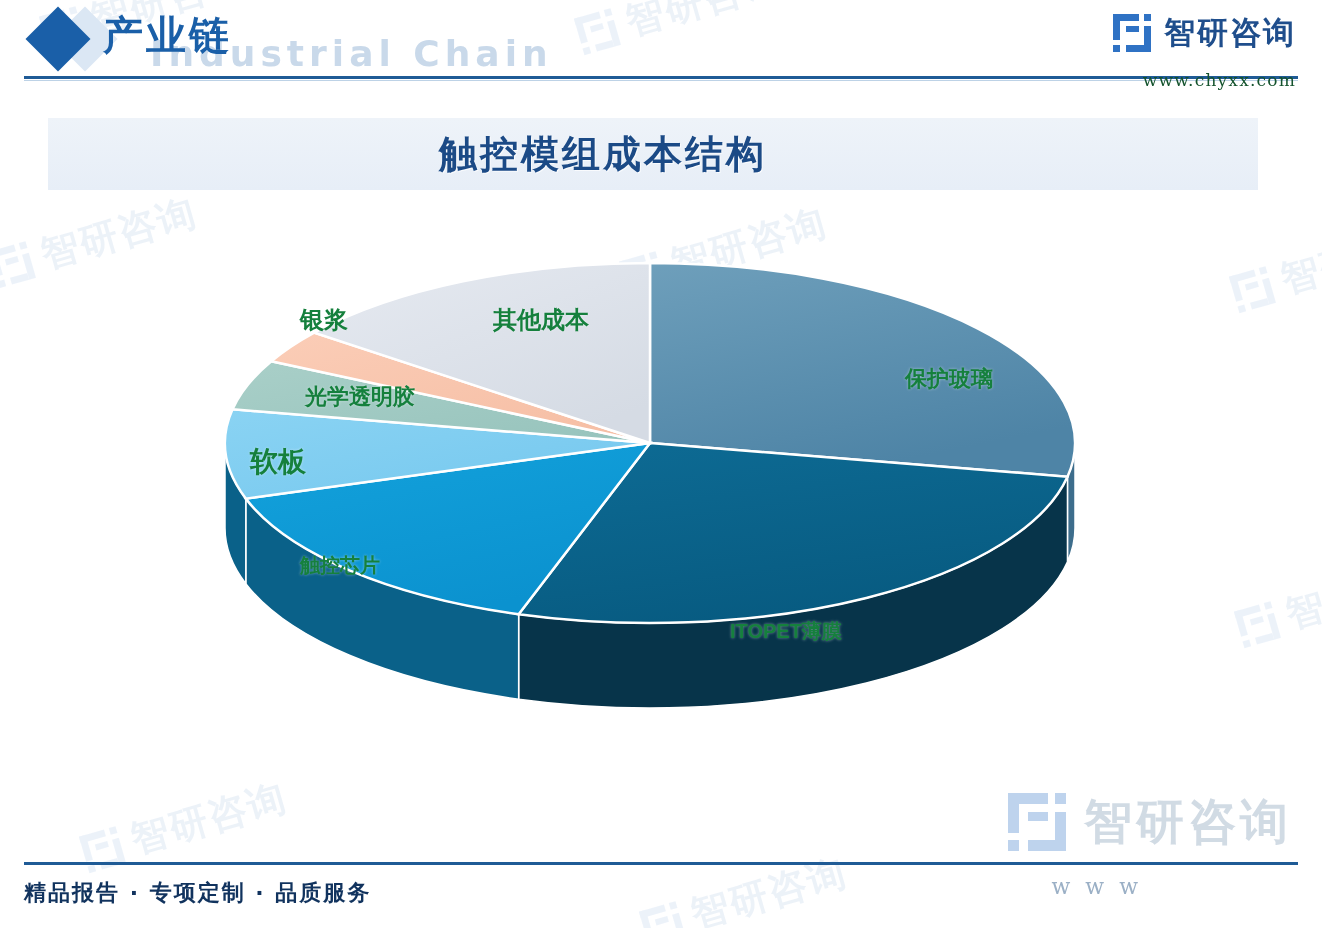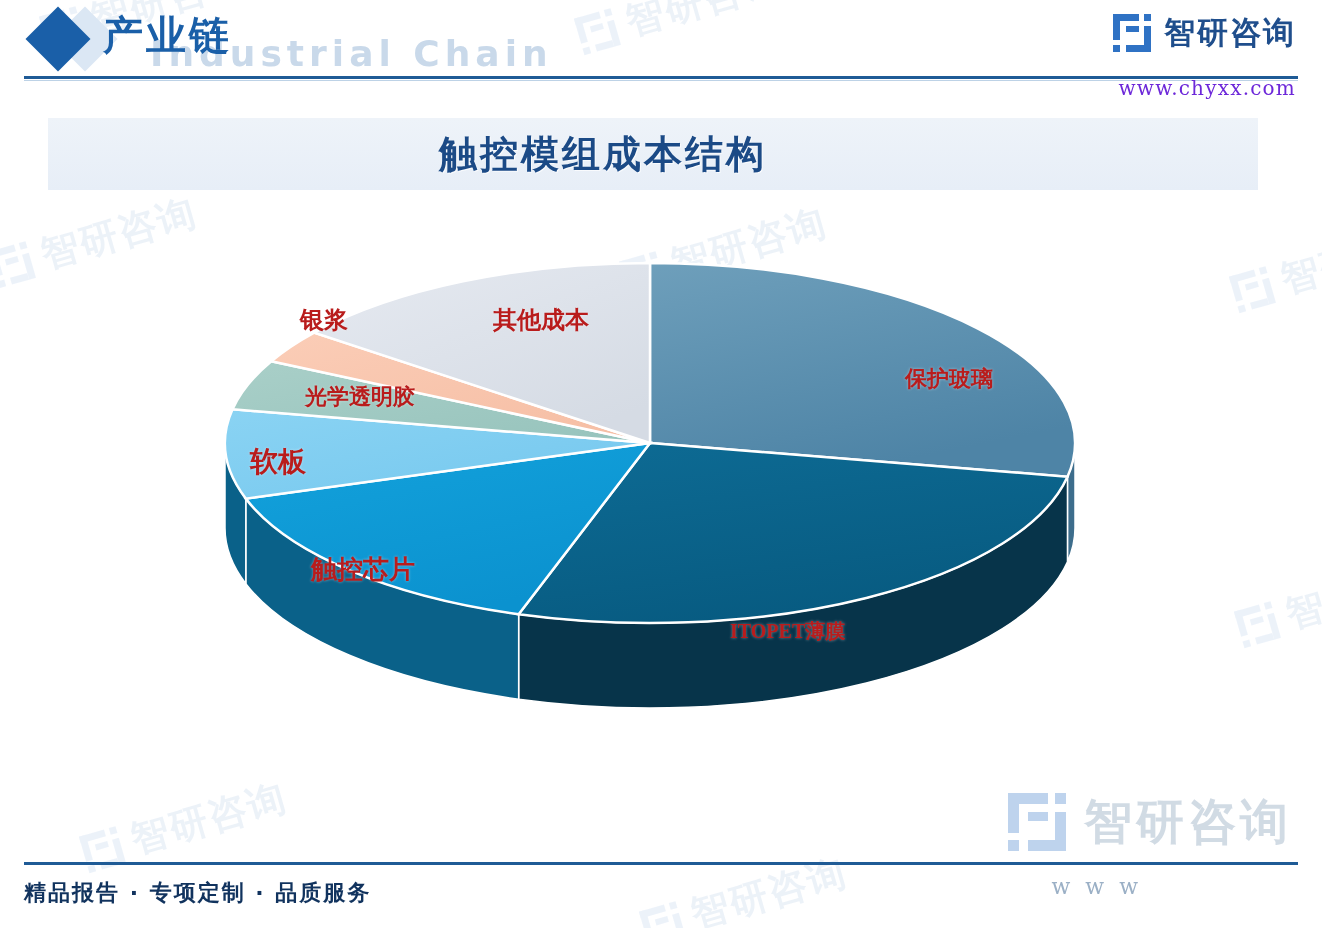--- a/index.html
+++ b/index.html
@@ -33,21 +33,21 @@
      background:#dbe7f4;transform:rotate(45deg);z-index:-1;}
   .hdr-title{position:absolute;left:103px;top:8px;font-size:40px;font-weight:bold;
      color:#1a5fa8;letter-spacing:3px;font-family:"DejaVu Sans","Liberation Sans",sans-serif;}
   .hdr-rule{position:absolute;left:24px;top:76px;width:1274px;height:3px;background:#1f5b96;}
   .hdr-rule-b{position:absolute;left:24px;top:80px;width:1274px;height:1px;background:#bdd2e6;}
 
   .brand{position:absolute;right:26px;top:12px;text-align:right;}
   .brand-row{display:flex;align-items:center;justify-content:flex-end;gap:11px;}
   .brand-name{font-size:31px;color:#1f4e8c;font-weight:bold;letter-spacing:2px;
      font-family:"DejaVu Sans","Liberation Sans",sans-serif;}
-  .brand-url{margin-top:22px;font-size:20px;color:#6d28d9;letter-spacing:1.2px;
+  .brand-url{margin-top:16px;font-size:17px;color:#14532d;letter-spacing:1.2px;
      font-family:"DejaVu Serif","Liberation Serif",serif;}
 
   
   .bmark{width:40px;height:38px;position:relative;}
   .bmark i{position:absolute;background:#2f72c4;}
   .b1{left:0;top:0;width:26px;height:7px;}
   .b2{left:0;top:0;width:7px;height:26px;}
   .b3{left:13px;top:12px;width:13px;height:6px;}
   .b4{left:0;top:31px;width:7px;height:7px;}
   .b5{left:31px;top:0;width:7px;height:7px;}
@@ -59,22 +59,22 @@
      background:linear-gradient(180deg,#eef3f9 0%,#e7eef7 100%);z-index:4;}
   .chart-title{position:absolute;left:0;top:118px;width:1206px;height:72px;
      display:flex;align-items:center;justify-content:center;z-index:6;
      font-size:38px;font-weight:bold;color:#1b4a86;letter-spacing:3px;
      font-family:"DejaVu Sans","Liberation Sans",sans-serif;
      text-shadow:1px 1px 0 rgba(255,255,255,.7);}
 
   
   .chart-wrap{position:absolute;left:0;top:200px;width:1322px;height:620px;z-index:7;}
   .chart-svg{position:absolute;left:0;top:0;}
-  .pie-label{position:absolute;font-weight:bold;color:#b91c1c;
-     font-family:Liberation Serif, serif;white-space:nowrap;
+  .pie-label{position:absolute;font-weight:bold;color:#15803d;
+     font-family:Liberation Sans, sans-serif;white-space:nowrap;
      text-shadow:0 0 3px rgba(255,255,255,.45);}
 
   
   .foot-rule{position:absolute;left:24px;top:862px;width:1274px;height:3px;background:#1f5b96;z-index:6;}
   .foot-left{position:absolute;left:24px;top:878px;font-size:22px;font-weight:bold;
      color:#11335e;letter-spacing:2px;z-index:6;
      font-family:"DejaVu Sans","Liberation Sans",sans-serif;}
   .source{position:absolute;right:26px;top:852px;font-size:22px;font-weight:bold;color:#11335e;
      letter-spacing:1px;z-index:8;font-family:"DejaVu Sans","Liberation Sans",sans-serif;}
 
@@ -281,21 +281,21 @@
           <path d="M 650 243 L 518.6677773906474 414.19017293312766 A 425 180 0 0 1 245.80098057455973 298.62305898749054 Z" fill="url(#gFill2)" stroke="#ffffff" stroke-width="2.5"></path>
           <path d="M 650 243 L 245.80098057455973 298.62305898749054 A 425 180 0 0 1 232.52791844030736 209.27136337456955 Z" fill="url(#gFill3)" stroke="#ffffff" stroke-width="2.5"></path>
           <path d="M 650 243 L 232.52791844030736 209.27136337456955 A 425 180 0 0 1 271.32222721994356 161.28171004688167 Z" fill="url(#gFill4)" stroke="#ffffff" stroke-width="2.5"></path>
           <path d="M 650 243 L 271.32222721994356 161.28171004688167 A 425 180 0 0 1 314.18411974033177 132.67673034246417 Z" fill="url(#gFill5)" stroke="#ffffff" stroke-width="2.5"></path>
           <path d="M 650 243 L 314.18411974033177 132.67673034246417 A 425 180 0 0 1 649.9999999999999 63 Z" fill="url(#gFill6)" stroke="#ffffff" stroke-width="2.5"></path>
         </g>
     </svg>
 
     <div class="pie-label" style="left:905px;top:164px;font-size:22px;">保护玻璃</div>
     <div class="pie-label" style="left:730px;top:418px;font-size:20px;">ITOPET薄膜</div>
-    <div class="pie-label" style="left:300px;top:352px;font-size:26px;margin-left:11px;">触控芯片</div>
+    <div class="pie-label" style="left:300px;top:352px;font-size:20px;">触控芯片</div>
     <div class="pie-label" style="left:250px;top:243px;font-size:28px;">软板</div>
     <div class="pie-label" style="left:305px;top:182px;font-size:22px;">光学透明胶</div>
     <div class="pie-label" style="left:300px;top:104px;font-size:24px;">银浆</div>
     <div class="pie-label" style="left:493px;top:104px;font-size:24px;">其他成本</div>
   </div>
 
   <div class="wm-big">
     <span class="mk bmark">
       <i class="b1"></i>
         <i class="b2"></i>

